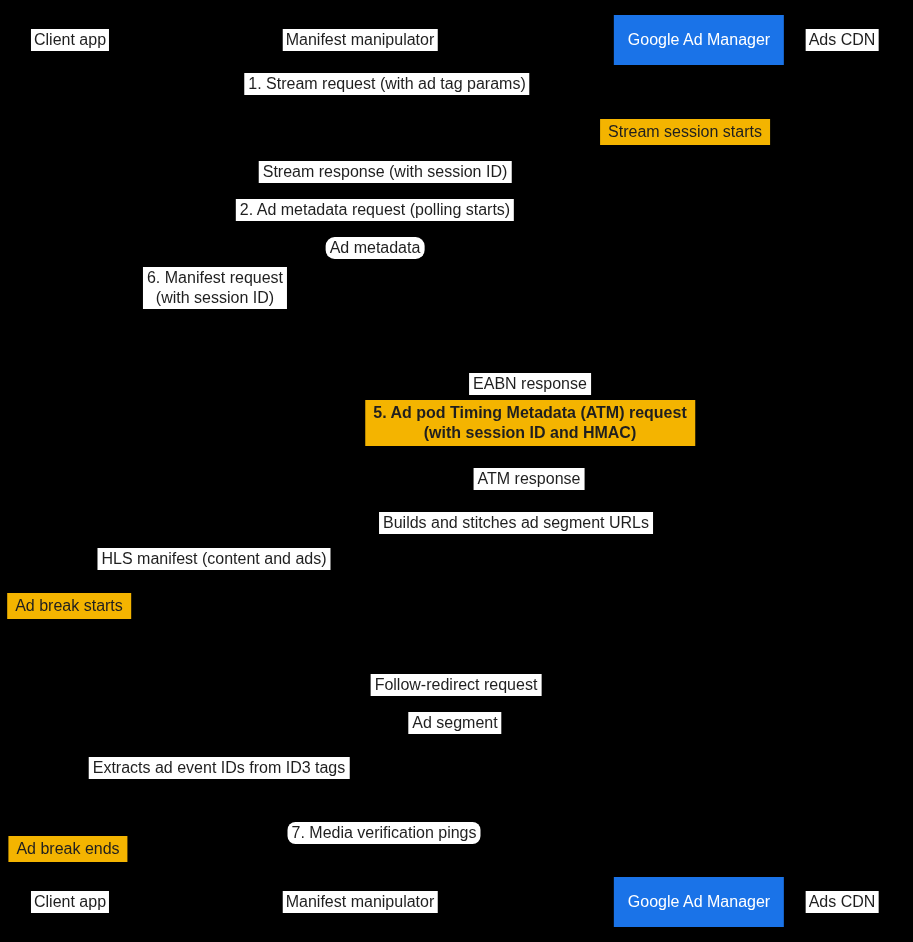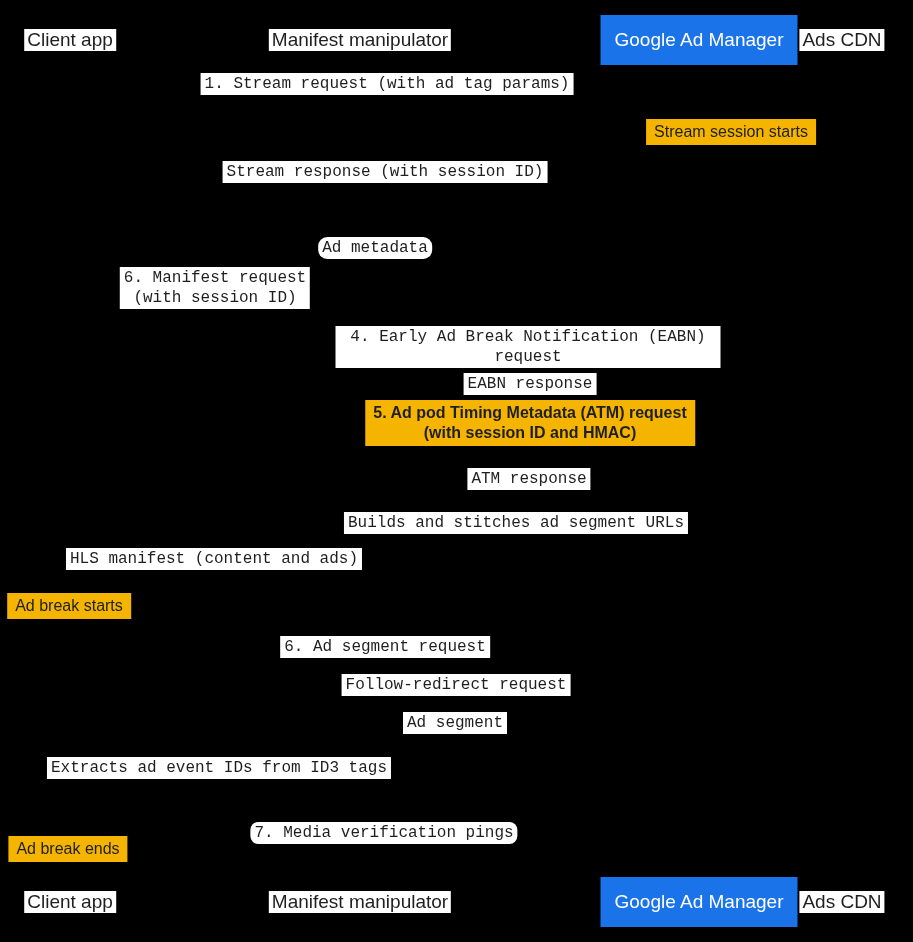--- a/index.html
+++ b/index.html
@@ -13,27 +13,27 @@
   }
   .msg {
     position: absolute;
     transform: translate(-50%, -50%);
     white-space: pre-line;
     text-align: center;
     font-size: 16px;
     line-height: 20px;
     padding: 1px 4px;
   }
-  .msg.label { background: #ffffff; color: #1f1f1f; font-family: Liberation Mono, monospace; }
+  .msg.label { background: #ffffff; color: #1f1f1f; }
   .msg.note  { background: #F4B400; color: #1f1f1f; padding: 3px 8px; }
   .actor {
     position: absolute;
     transform: translate(-50%, -50%);
     white-space: nowrap;
-    font-size: 19px;
+    font-size: 16px;
     line-height: 22px;
     padding: 0 3px;
     background: #ffffff;
     color: #1f1f1f;
     text-align: center;
   }
   .actor.primary {
     background: #1A73E8;
     color: #ffffff;
     padding: 14px 14px;
@@ -45,32 +45,31 @@
 <div class="diagram">
     <div class="actor" style="left: 70px; top: 40px;">Client app</div>
     <div class="actor" style="left: 360px; top: 40px;">Manifest manipulator</div>
     <div class="actor primary" style="left: 699px; top: 40px;">Google Ad Manager</div>
     <div class="actor" style="left: 842px; top: 40px;">Ads CDN</div>
     <div class="actor" style="left: 70px; top: 902px;">Client app</div>
     <div class="actor" style="left: 360px; top: 902px;">Manifest manipulator</div>
     <div class="actor primary" style="left: 699px; top: 902px;">Google Ad Manager</div>
     <div class="actor" style="left: 842px; top: 902px;">Ads CDN</div>
     <div class="msg label" style="left: 387px; top: 84px;">1. Stream request (with ad tag params)</div>
-    <div class="msg note" style="left: 685px; top: 132px; margin-left: 46px;">Stream session starts</div>
+    <div class="msg note" style="left: 685px; top: 132px;">Stream session starts</div>
     <div class="msg label" style="left: 385px; top: 172px;">Stream response (with session ID)</div>
+    <div class="msg label" style="left: 375px; top: 210px;">2. Ad metadata request (polling starts)</div>
     <div class="msg label" style="left: 375px; top: 248px; border-radius: 9px;">Ad metadata</div>
     <div class="msg label" style="left: 215px; top: 288px;">6. Manifest request
 (with session ID)</div>
-    <div class="msg label" style="left: 528px; top: 347px;">4. Early Ad Break Notification (EABN) request</div>
     <div class="msg label" style="left: 530px; top: 384px;">EABN response</div>
     <div class="msg note" style="left: 530px; top: 423px; font-weight: bold;">5. Ad pod Timing Metadata (ATM) request
 (with session ID and HMAC)</div>
     <div class="msg label" style="left: 529px; top: 479px;">ATM response</div>
     <div class="msg label" style="left: 516px; top: 523px;">Builds and stitches ad segment URLs</div>
     <div class="msg label" style="left: 214px; top: 559px;">HLS manifest (content and ads)</div>
     <div class="msg note" style="left: 69px; top: 606px;">Ad break starts</div>
-    <div class="msg label" style="left: 385px; top: 647px;">6. Ad segment request</div>
     <div class="msg label" style="left: 456px; top: 685px;">Follow-redirect request</div>
     <div class="msg label" style="left: 455px; top: 723px;">Ad segment</div>
     <div class="msg label" style="left: 219px; top: 768px;">Extracts ad event IDs from ID3 tags</div>
     <div class="msg label" style="left: 384px; top: 833px; border-radius: 8px;">7. Media verification pings</div>
     <div class="msg note" style="left: 68px; top: 849px;">Ad break ends</div>
   </div>
 
 </body></html>

